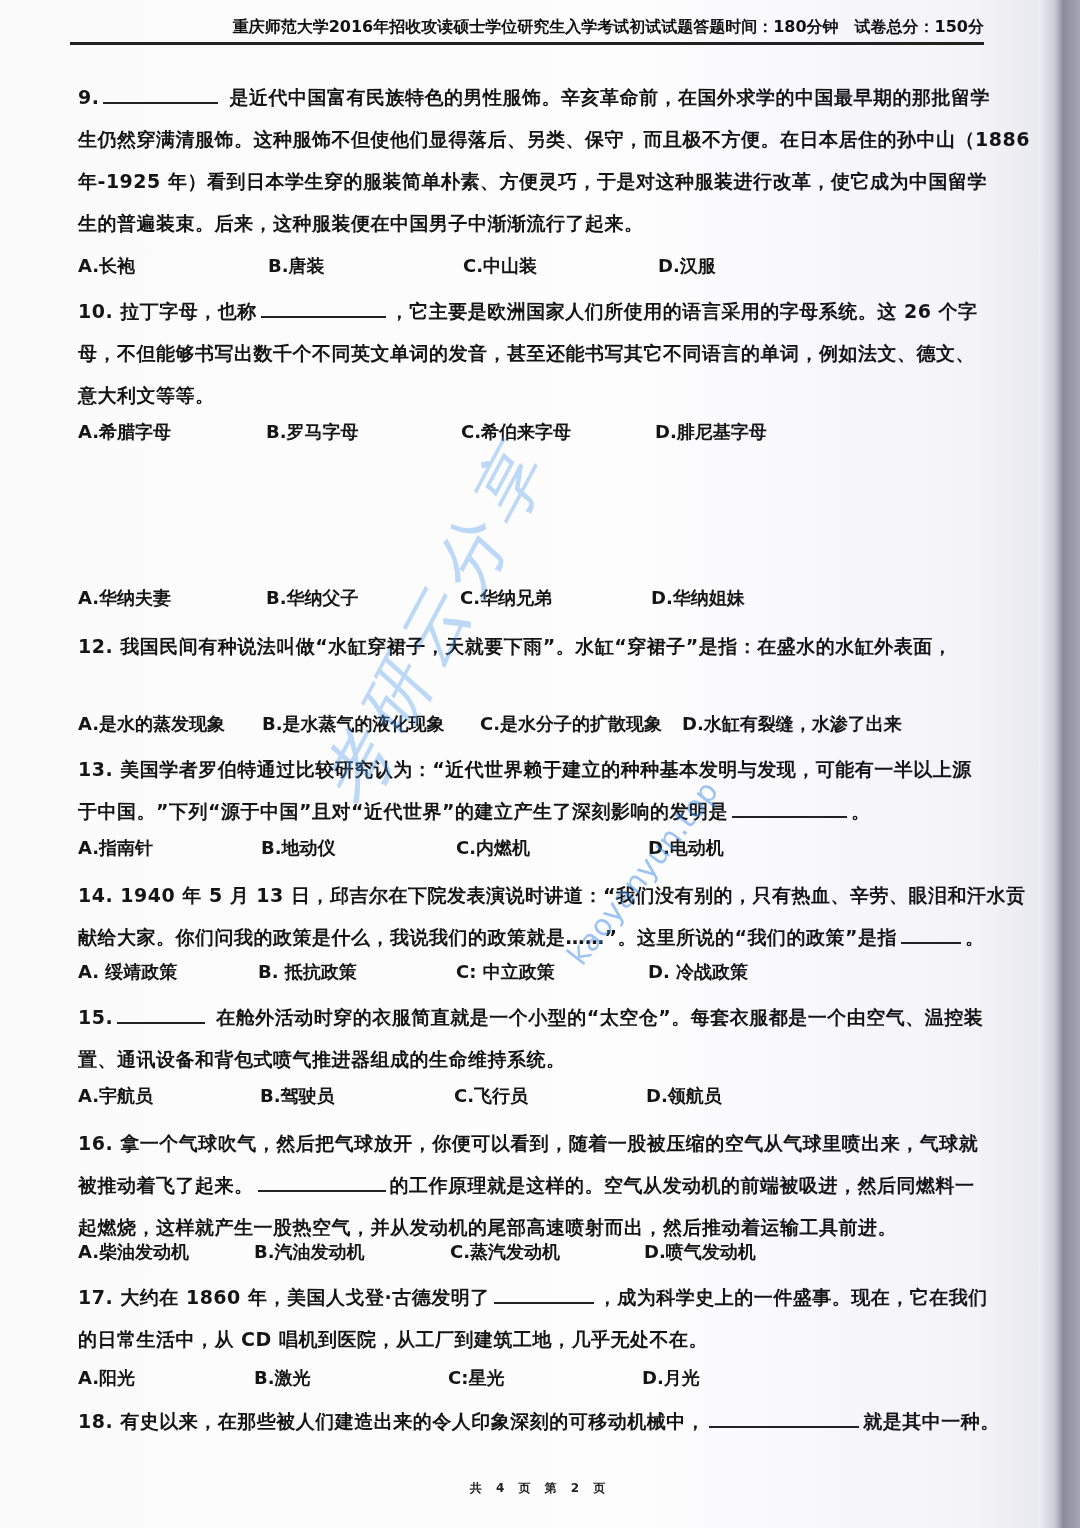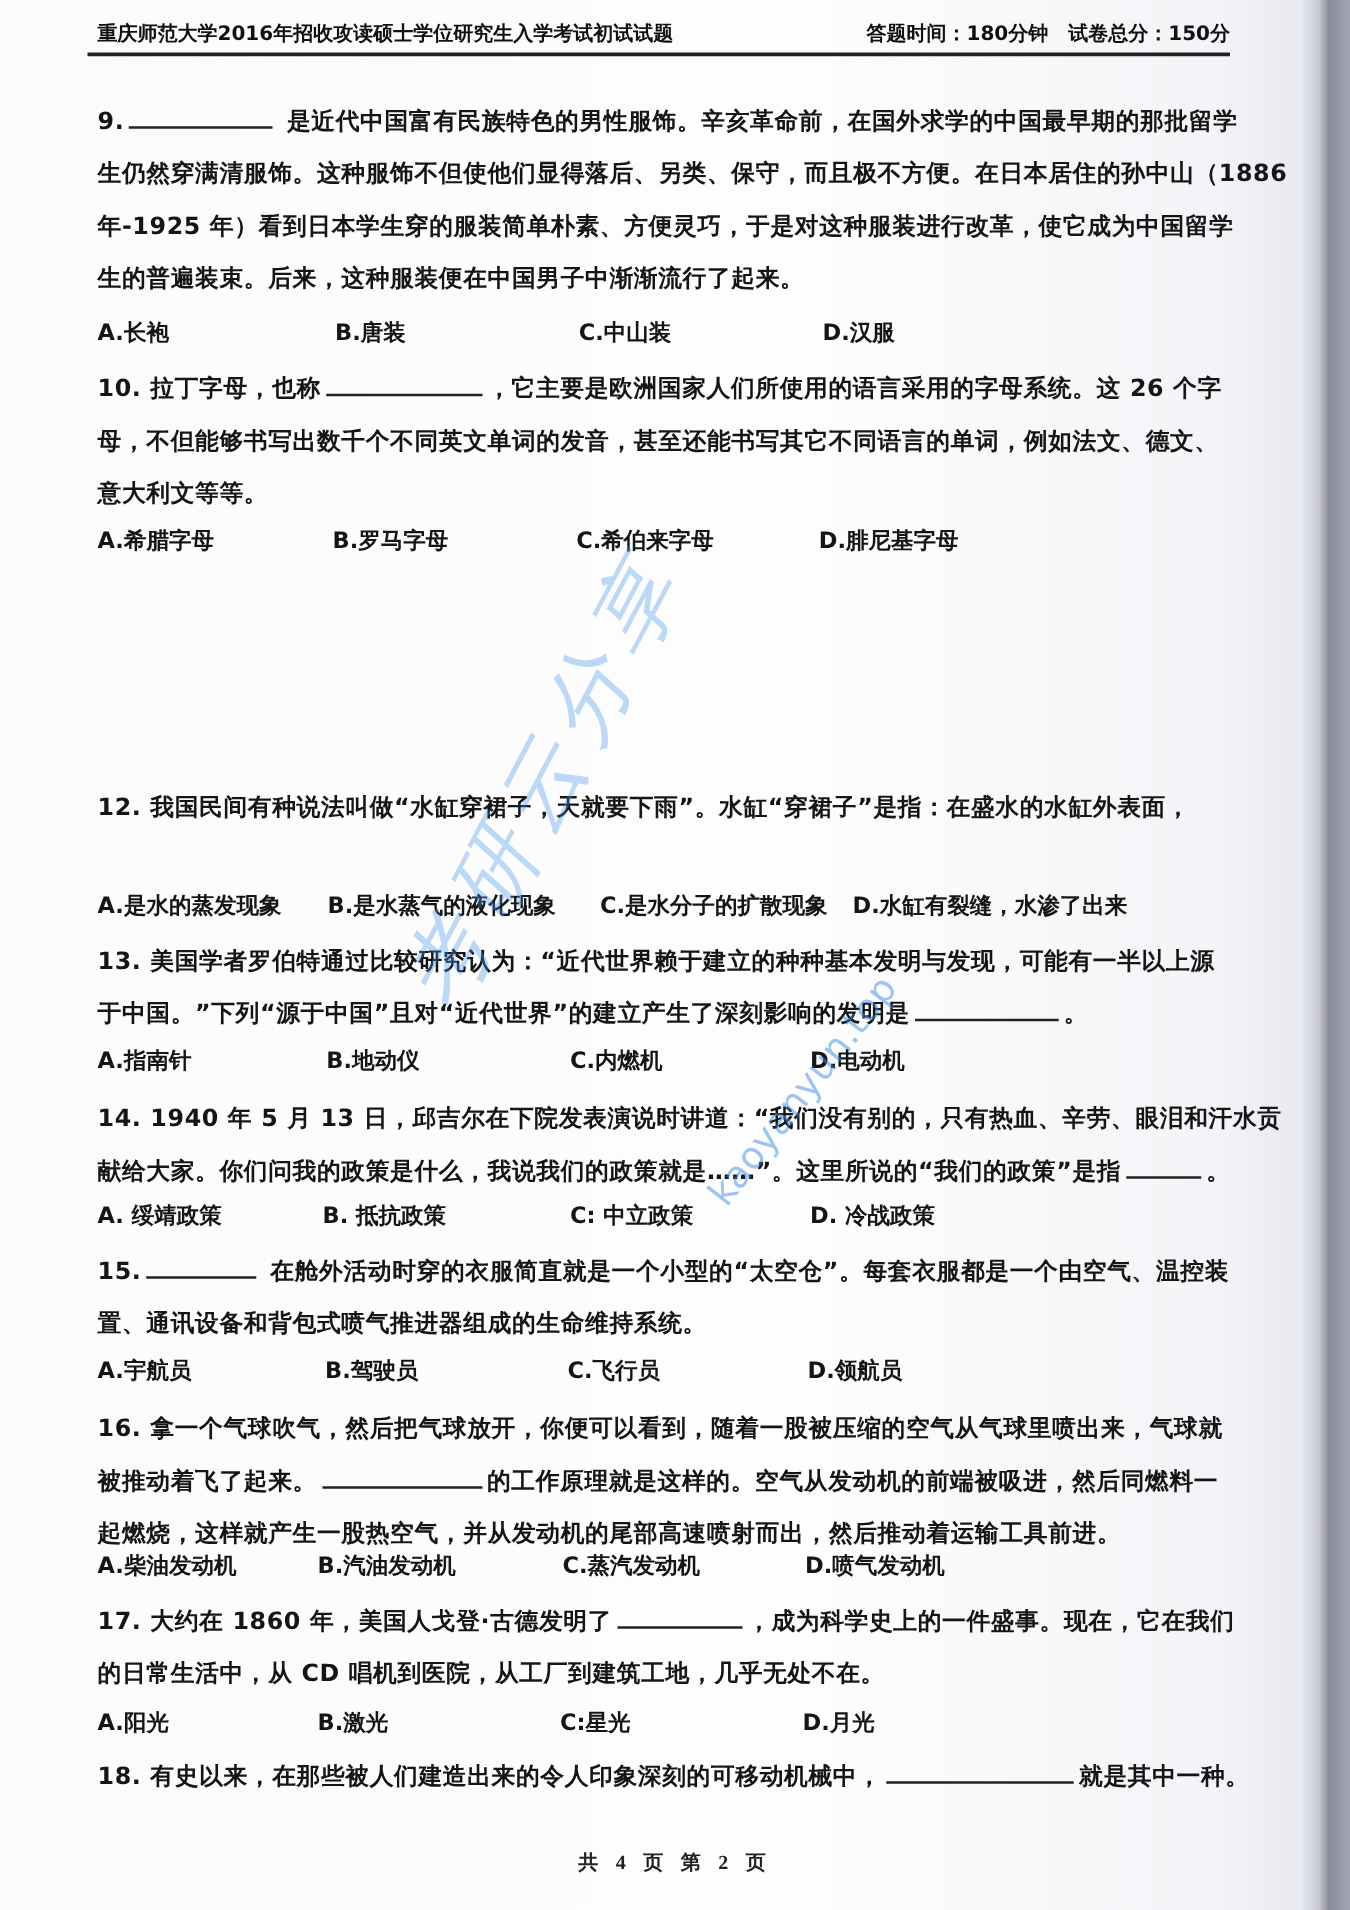--- a/index.html
+++ b/index.html
@@ -12,21 +12,21 @@
   .page {
     position: absolute; left: 0; top: 0; width: 1080px; height: 1528px;
     background: linear-gradient(90deg, #fbfbfc 0%, #fdfdfe 60%, #f4f4f8 90%, #e9e9f0 96%);
   }
   .right-shadow {
     position: absolute; top: 0; right: 0; width: 42px; height: 1528px;
     background: linear-gradient(90deg, #eef0f6 0%, #c9cad6 40%, #8b8c99 60%, #a5a6b3 100%);
   }
   .header {
     position: absolute; left: 78px; top: 12px; width: 906px; height: 30px;
-    display: flex; justify-content: space-between; align-items: center;
+    display: flex; justify-content: flex-end; align-items: center;
     font-size: 16px; font-weight: bold; color: #111;
   }
   .header .right { display: flex; gap: 16px; }
   .header-rule {
     position: absolute; left: 70px; top: 42px; width: 914px; height: 3px;
     background: #222;
   }
   .q {
     position: absolute; left: 78px; width: 905px;
     font-size: 19px; font-weight: bold; line-height: 42px; color: #151515;
@@ -37,21 +37,21 @@
     display: inline-block; border-bottom: 2px solid #222;
     height: 18px; vertical-align: baseline; margin: 0 4px;
   }
   .opts {
     position: absolute; left: 78px; width: 905px;
     font-size: 18px; font-weight: bold; color: #151515; height: 30px; text-align: right;
   }
   .opts span { position: absolute; top: 0; white-space: nowrap; }
   .footer {
     position: absolute; left: 0; width: 1080px; top: 1480px; text-align: center;
-    font-size: 16px; font-weight: bold; letter-spacing: 5px; color: #222; font-family: Liberation Serif, serif;
+    font-size: 12px; font-weight: bold; letter-spacing: 5px; color: #222;
   }
   .wm {
     position: absolute; color: rgba(60, 140, 230, 0.55);
     font-weight: normal; pointer-events: none; white-space: nowrap;
   }
   .wm-cn { left: 300px; top: 780px; font-size: 70px; transform: rotate(-62deg); transform-origin: left top; letter-spacing: 10px; font-style: italic; color: rgba(70,150,235,0.35);}
   .wm-en { left: 560px; top: 950px; font-size: 30px; transform: rotate(-52deg); transform-origin: left top; color: rgba(60,140,230,0.5); }
 </style>
 </head>
 <body>
@@ -86,20 +86,26 @@
     <span class="line">母，不但能够书写出数千个不同英文单词的发音，甚至还能书写其它不同语言的单词，例如法文、德文、</span>
     <span class="line">意大利文等等。</span>
   </div>
   <div class="opts" style="top:420px">
     <span style="left:0">A.希腊字母</span>
     <span style="left:188px">B.罗马字母</span>
     <span style="left:383px">C.希伯来字母</span>
     <span style="left:577px">D.腓尼基字母</span>
   </div>
 
+  <div class="opts" style="top:586px">
+    <span style="left:0">A.华纳夫妻</span>
+    <span style="left:188px">B.华纳父子</span>
+    <span style="left:382px">C.华纳兄弟</span>
+    <span style="left:573px">D.华纳姐妹</span>
+  </div>
 
   <div class="q" style="top:625px">
     <span class="line"><span>12.</span> <span>我国民间有种说法叫做“水缸穿裙子，天就要下雨”。水缸“穿裙子”是指：在盛水的水缸外表面，</span></span>
   </div>
   <div class="opts" style="top:712px">
     <span style="left:0">A.是水的蒸发现象</span>
     <span style="left:184px">B.是水蒸气的液化现象</span>
     <span style="left:402px">C.是水分子的扩散现象</span>
     <span style="left:604px">D.水缸有裂缝，水渗了出来</span>
   </div>

